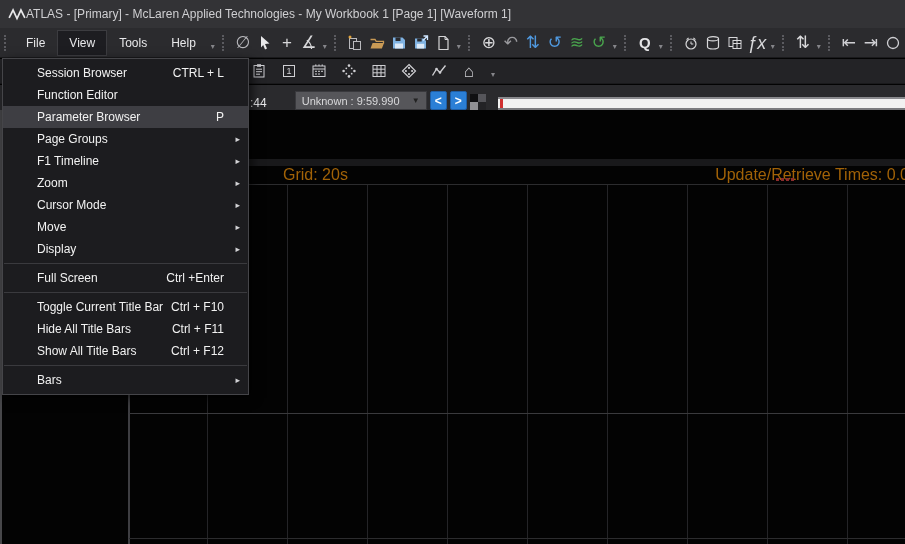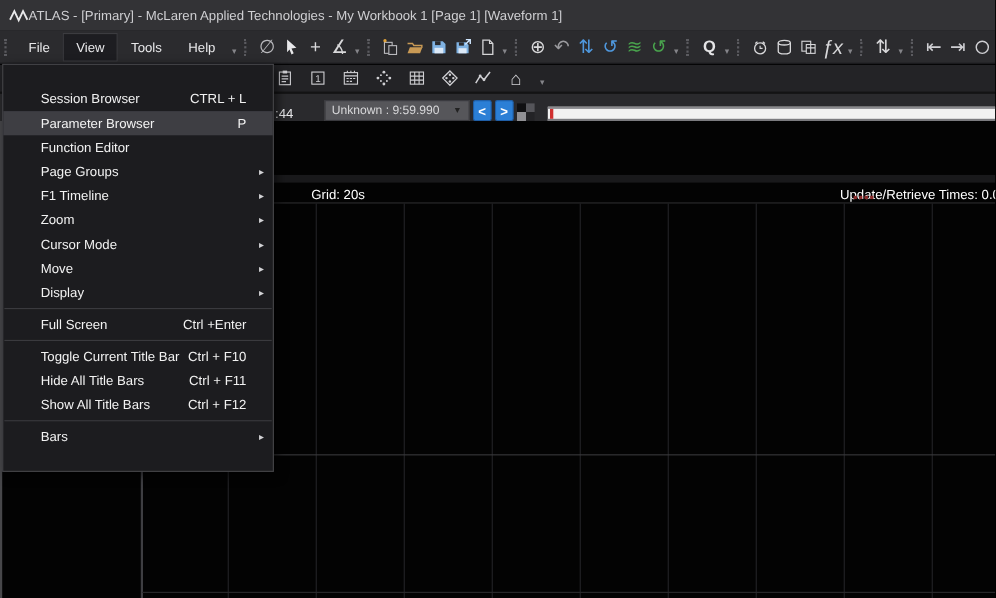--- a/index.html
+++ b/index.html
@@ -49,34 +49,34 @@
            background:conic-gradient(#55555a 0 25%, #232326 0 50%, #909094 0 75%, #101012 0 100%);}
   .time-bar{margin-left:12px;flex:1;height:13px;background:#f2f2f2;position:relative;
             border-top:2px solid #89898d;border-bottom:2px solid #7b7b7f;}
   .time-bar .cursor{position:absolute;left:2px;top:0;width:3px;height:100%;}
 
   
   .main{position:absolute;left:0;top:110px;width:905px;height:434px;background:#030303;}
   .left-edge{position:absolute;left:0;top:110px;width:2px;height:434px;background:#47474a;}
   .panel-band{position:absolute;left:128px;top:159px;width:777px;height:7px;background:#19191b;}
   .wf-header{position:absolute;left:128px;top:166px;width:777px;height:18px;
-             display:flex;align-items:flex-end;font-size:12px;color:#ffffff;}
+             display:flex;align-items:flex-end;font-size:16px;color:#a16207;}
   .wf-header .grid-label{margin-left:155px;flex:none;}
   .wf-header .upd-label{margin-left:auto;margin-right:-4px;flex:none;white-space:nowrap;}
   .axis-line{position:absolute;left:128px;top:110px;width:2px;height:434px;background:#3e3e42;}
   .grid-topline{position:absolute;left:128px;top:184px;width:777px;height:1px;background:#2c2c2e;}
   .vline{position:absolute;top:185px;width:1px;height:359px;background:#242427;}
   .hline{position:absolute;left:129px;width:776px;height:1px;background:#2c2c2e;}
   .hline.bright{background:#3a3a3d;}
   .red-dash{position:absolute;width:3px;height:3px;top:178px;}
 
   
   .ctx-menu{position:absolute;left:2px;top:58px;width:247px;background:#1c1c1f;
             border:1px solid #454549;box-shadow:3px 3px 10px rgba(0,0,0,.65);
-            padding:20px 0;z-index:50;}
+            padding:3px 0;z-index:50;}
   .menu-item{position:relative;height:22px;display:flex;align-items:center;
              padding-left:34px;padding-right:8px;font-size:12px;color:#f2f2f2;cursor:default;}
   .menu-item.hl{background:#3e3e43;}
   .mi-label{flex:none;white-space:nowrap;}
   .mi-short{margin-left:auto;margin-right:16px;flex:none;white-space:nowrap;}
   .mi-arrow{position:absolute;right:8px;font-size:9px;color:#d2d2d5;}
   .menu-sep{height:1px;background:#3a3a3e;margin:3px 1px;}
 </style>
 </head>
 <body>
@@ -294,28 +294,28 @@
       <div class="red-dash" style="left: 781px; background: rgb(139, 44, 44);"></div>
       <div class="red-dash" style="left: 786px; background: rgb(139, 44, 44);"></div>
       <div class="red-dash" style="left: 791px; background: rgb(139, 44, 44);"></div>
     </div>
 
   <div class="ctx-menu" id="viewMenu">
       <div class="menu-item">
         <span class="mi-label">Session Browser</span>
         <span class="mi-short">CTRL + L</span>
       </div>
+      <div class="menu-item">
+        <span class="mi-label">Function Editor</span>
+      </div>
       <div class="menu-item hl">
         <span class="mi-label">Parameter Browser</span>
         <span class="mi-short">P</span>
       </div>
       <div class="menu-item">
-        <span class="mi-label">Function Editor</span>
-      </div>
-      <div class="menu-item">
         <span class="mi-label">Page Groups</span>
         <span class="mi-arrow">▸</span>
       </div>
       <div class="menu-item">
         <span class="mi-label">F1 Timeline</span>
         <span class="mi-arrow">▸</span>
       </div>
       <div class="menu-item">
         <span class="mi-label">Zoom</span>
         <span class="mi-arrow">▸</span>

